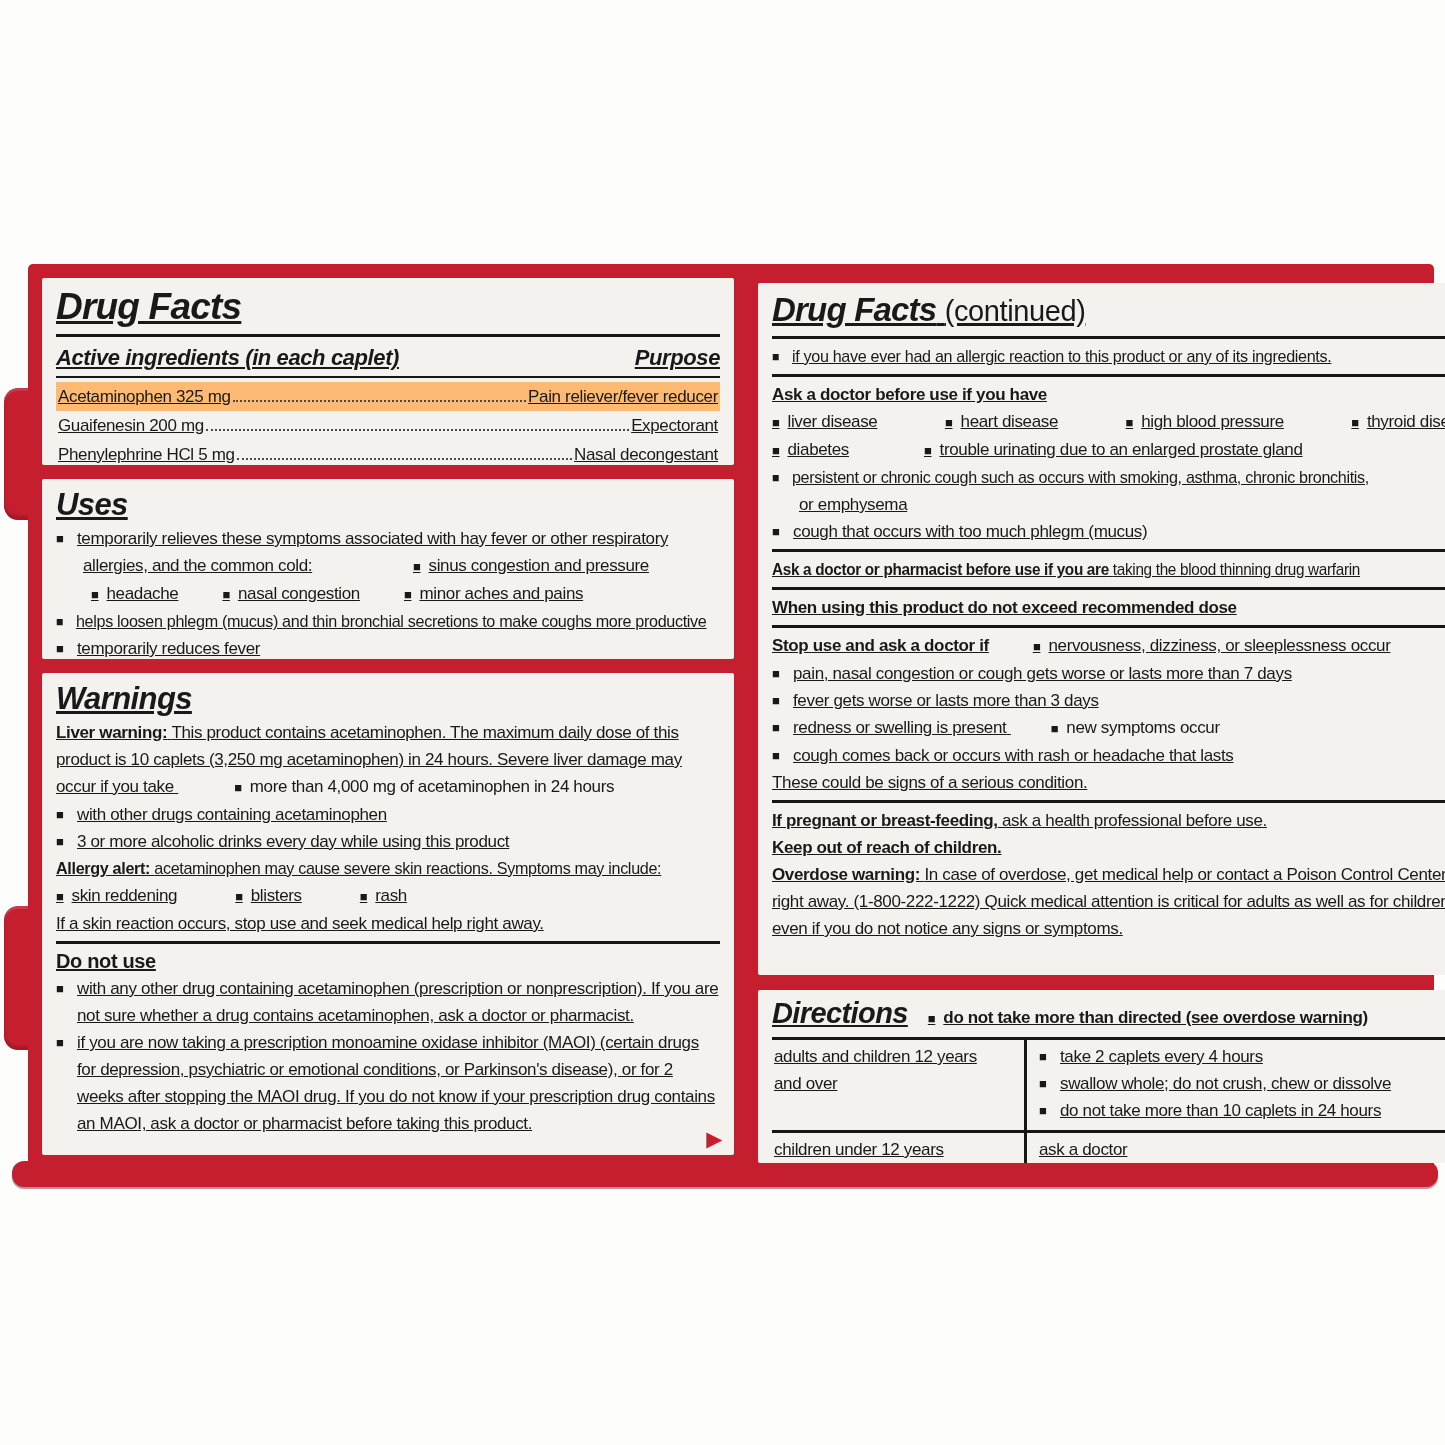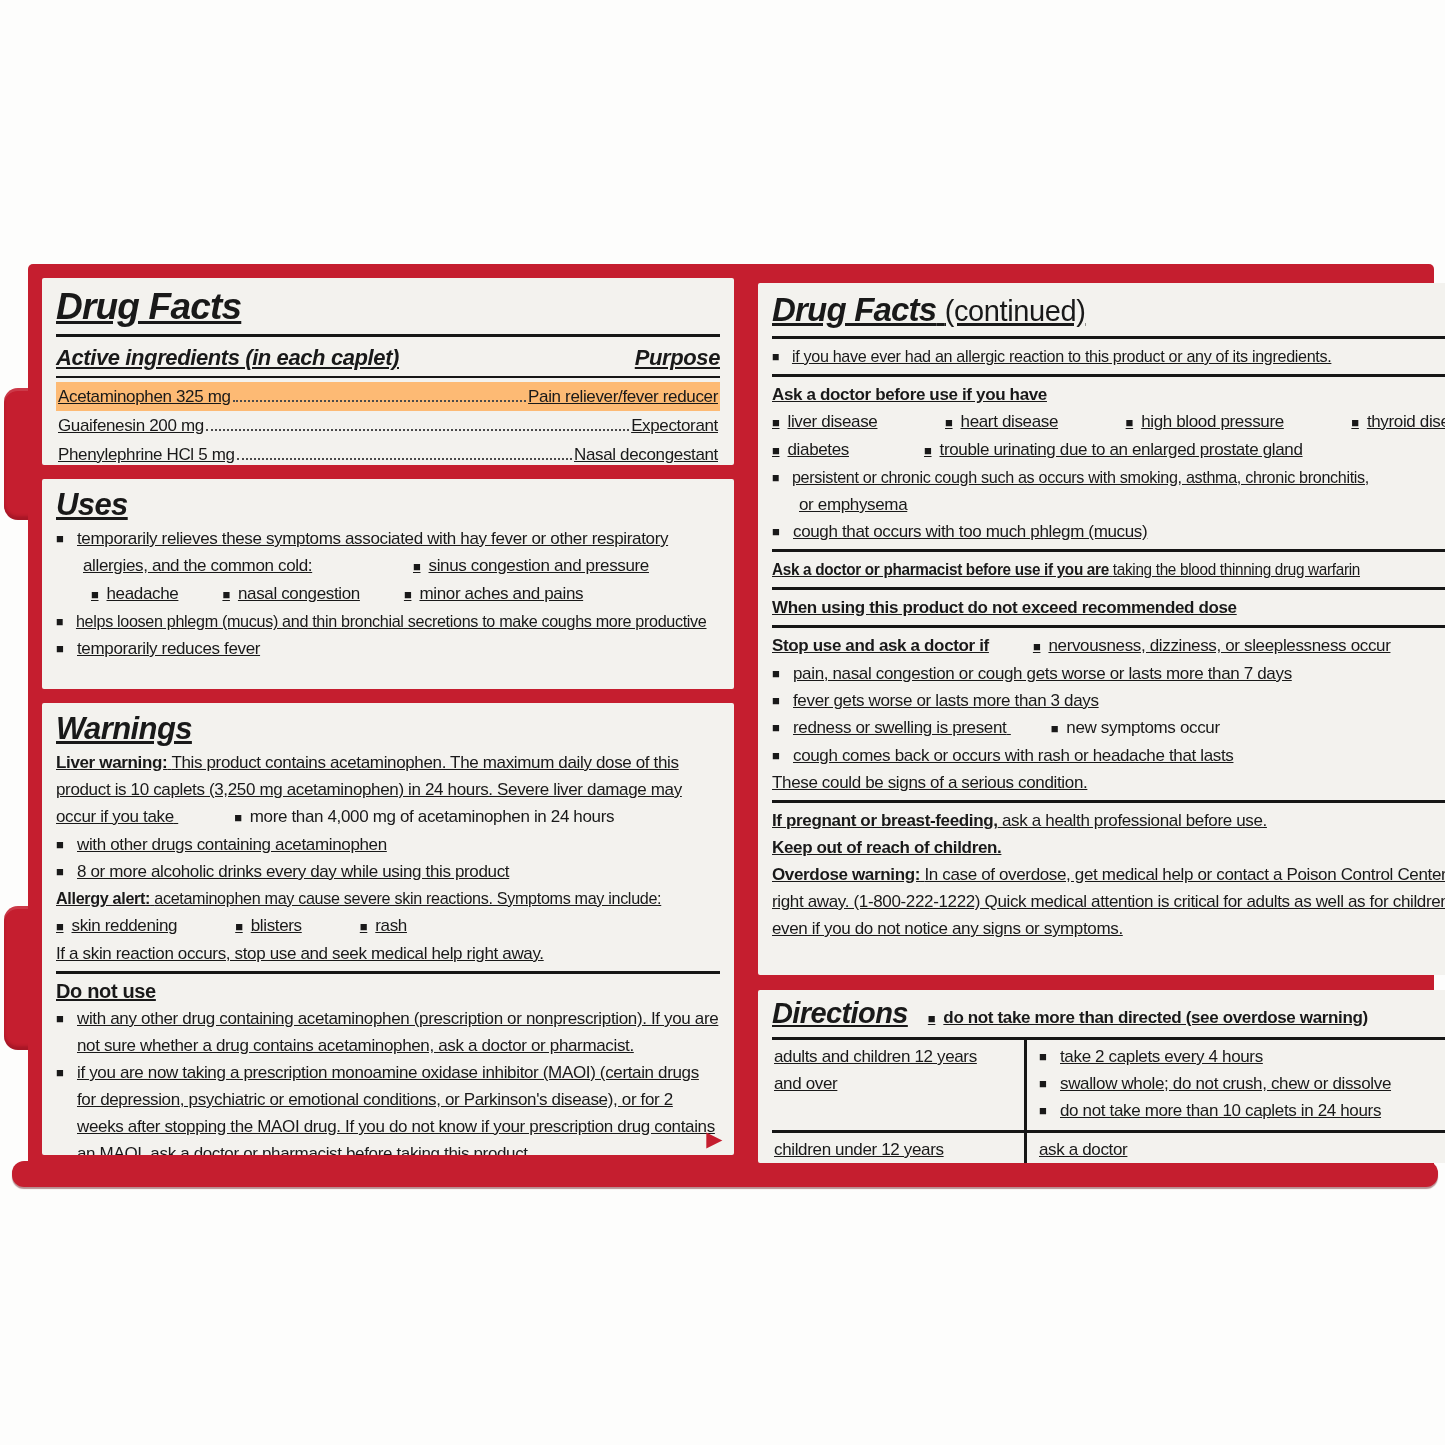--- a/index.html
+++ b/index.html
@@ -19,21 +19,21 @@
   .lip { position:absolute; left:-16px; right:-4px; bottom:-11px; height:26px;
          background:#c51e2f; border-radius:12px; box-shadow:0 2px 1px rgba(100,8,18,.45); }
 
   .col { position:absolute; display:flex; flex-direction:column;text-decoration:underline; }
   .col-left  { left:14px;  top:14px; width:692px; height:877px; gap:14px; }
   .col-right { left:730px; top:19px; width:734px; height:880px; gap:15px; }
 
   .sec { background:#f3f2ee; border-radius:2px; padding:6px 14px 8px; overflow:hidden;
          position:relative; font-size:17px; line-height:27px; letter-spacing:-0.35px; }
   .sec-active { height:187px; }
-  .sec-uses { height:210px; }
+  .sec-uses { height:180px; }
   .sec-warnings { flex:1; }
   .sec-cont { height:692px; }
   .sec-directions { flex:1; }
 
   .h1 { font-size:37px; line-height:46px; font-weight:700; font-style:italic; letter-spacing:-0.8px; }
   .h1 .cont { font-weight:400; font-style:normal; font-size:29px; letter-spacing:-0.4px; }
   .h2 { font-size:31px; line-height:40px; font-weight:700; font-style:italic; letter-spacing:-0.6px; }
   .h3 { font-weight:700; }
   .aihead { display:flex; justify-content:space-between; align-items:baseline;
             font-size:22px; font-weight:700; font-style:italic; line-height:33px; letter-spacing:-0.4px; }
@@ -142,21 +142,21 @@
       <div class="h2">Warnings</div>
       <p><b>Liver warning:</b> <span>This product contains acetaminophen. The maximum daily dose of this product is 10 caplets (3,250 mg acetaminophen) in 24 hours. Severe liver damage may</span></p>
       <div class="line">
         <span>occur if you take</span>
         <span class="ib g56">more than 4,000 mg of acetaminophen in 24 hours</span>
       </div>
       <div class="li">
         <span>with other drugs containing acetaminophen</span>
       </div>
       <div class="li">
-        <span>8 or more alcoholic drinks every day while using this product</span>
+        <span>3 or more alcoholic drinks every day while using this product</span>
       </div>
       <div class="line fit"><b>Allergy alert:</b> <span>acetaminophen may cause severe skin reactions. Symptoms may include:</span></div>
       <div class="sym-row">
         <span class="ib">skin reddening</span>
         <span class="ib">blisters</span>
         <span class="ib">rash</span>
       </div>
       <div>If a skin reaction occurs, stop use and seek medical help right away.</div>
       <div class="rule"></div>
       <div class="h3" style="font-size:20px;">Do not use</div>

